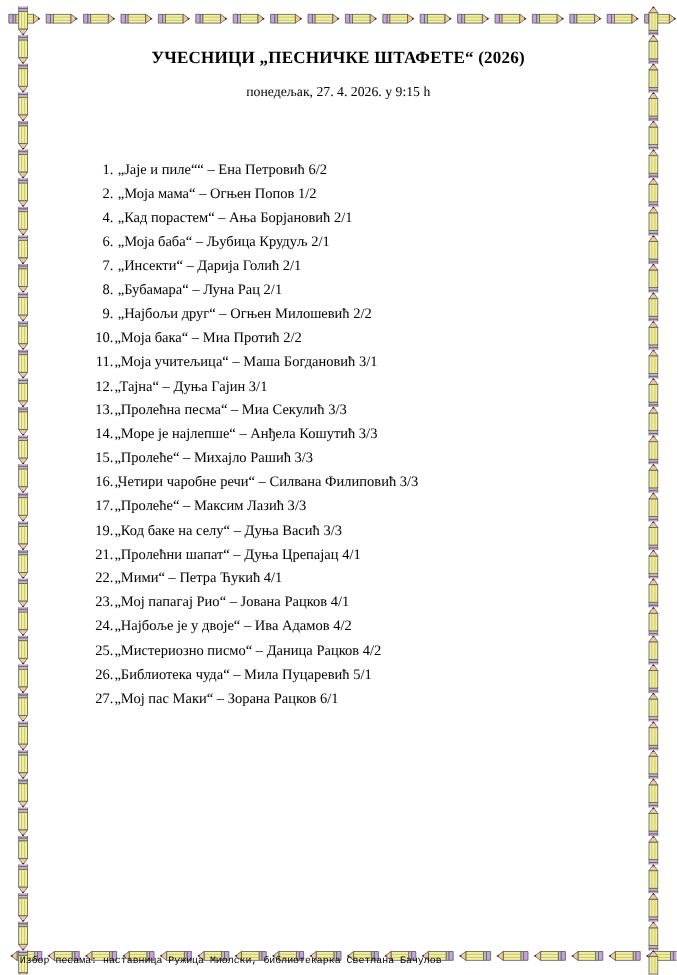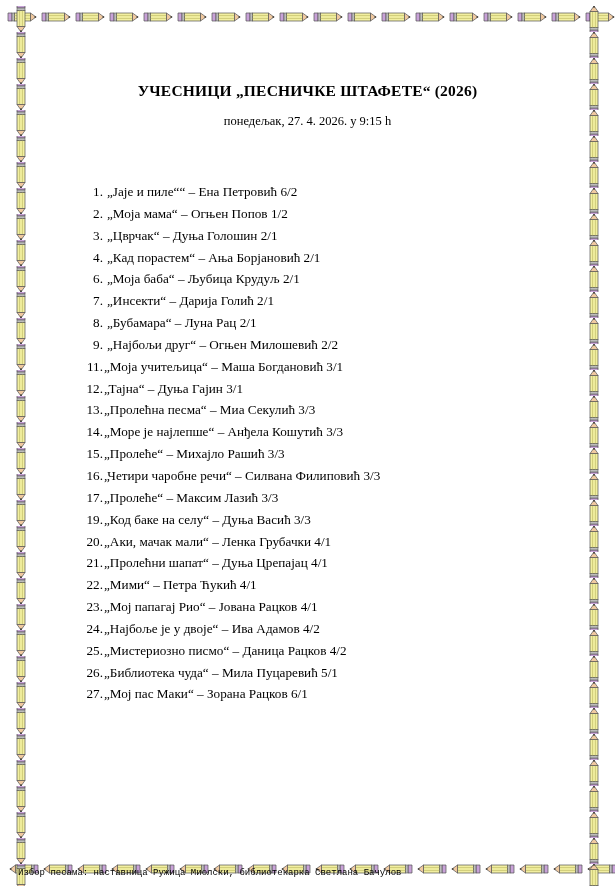--- a/index.html
+++ b/index.html
@@ -49,21 +49,20 @@
   .content {
     position: absolute;
     left: 42px;
     top: 44px;
     width: 531px;
     height: 798px;
   }
 
   .title-block {
     text-align: center;
-    margin-top: 38px;
   }
   .title-main {
     font-size: 15.5px;
     font-weight: bold;
     letter-spacing: 0.2px;
     margin-bottom: 14px;
   }
   .title-guest {
     font-size: 15.5px;
     font-weight: bold;
@@ -1475,35 +1474,34 @@
   <div class="content">
 
     <div class="title-block">
       <div class="title-main">УЧЕСНИЦИ „ПЕСНИЧКЕ ШТАФЕТЕ“ (2026)</div>
       <div class="title-date">понедељак, 27. 4. 2026. у 9:15 h</div>
     </div>
 
     <ul class="list" id="participant-list">
         <li class="list-item"><span class="item-num">1.</span><span>„Јаје и пиле““ – Ена Петровић 6/2</span></li>
         <li class="list-item"><span class="item-num">2.</span><span>„Моја мама“ – Огњен Попов 1/2</span></li>
-        <li class="list-item"><span class="item-num">3.</span><span>„Цврчак“ – Дуња Голошин 2/1</span></li>
         <li class="list-item"><span class="item-num">4.</span><span>„Кад порастем“ – Ања Борјановић 2/1</span></li>
         <li class="list-item"><span class="item-num">6.</span><span>„Моја баба“ – Љубица Крудуљ 2/1</span></li>
         <li class="list-item"><span class="item-num">7.</span><span>„Инсекти“ – Дарија Голић 2/1</span></li>
         <li class="list-item"><span class="item-num">8.</span><span>„Бубамара“ – Луна Рац 2/1</span></li>
         <li class="list-item"><span class="item-num">9.</span><span>„Најбољи друг“ – Огњен Милошевић 2/2</span></li>
+        <li class="list-item"><span class="item-num wide">10.</span><span>„Моја бака“ – Миа Протић 2/2</span></li>
         <li class="list-item"><span class="item-num wide">11.</span><span>„Моја учитељица“ – Маша Богдановић 3/1</span></li>
         <li class="list-item"><span class="item-num wide">12.</span><span>„Тајна“ – Дуња Гајин 3/1</span></li>
         <li class="list-item"><span class="item-num wide">13.</span><span>„Пролећна песма“ – Миа Секулић 3/3</span></li>
         <li class="list-item"><span class="item-num wide">14.</span><span>„Море је најлепше“ – Анђела Кошутић 3/3</span></li>
         <li class="list-item"><span class="item-num wide">15.</span><span>„Пролеће“ – Михајло Рашић 3/3</span></li>
         <li class="list-item"><span class="item-num wide">16.</span><span>„Четири чаробне речи“ – Силвана Филиповић 3/3</span></li>
         <li class="list-item"><span class="item-num wide">17.</span><span>„Пролеће“ – Максим Лазић 3/3</span></li>
         <li class="list-item"><span class="item-num wide">19.</span><span>„Код баке на селу“ –  Дуња Васић 3/3</span></li>
-        <li class="list-item"><span class="item-num wide">20.</span><span>„Аки, мачак мали“ – Ленка Грубачки 4/1</span></li>
         <li class="list-item"><span class="item-num wide">21.</span><span>„Пролећни шапат“ – Дуња Црепајац 4/1</span></li>
         <li class="list-item"><span class="item-num wide">22.</span><span>„Мими“ – Петра Ћукић 4/1</span></li>
         <li class="list-item"><span class="item-num wide">23.</span><span>„Мој папагај Рио“ – Јована Рацков 4/1</span></li>
         <li class="list-item"><span class="item-num wide">24.</span><span>„Најбоље је у двоје“ – Ива Адамов 4/2</span></li>
         <li class="list-item"><span class="item-num wide">25.</span><span>„Мистериозно писмо“ – Даница Рацков 4/2</span></li>
         <li class="list-item"><span class="item-num wide">26.</span><span>„Библиотека чуда“ – Мила Пуцаревић 5/1</span></li>
         <li class="list-item"><span class="item-num wide">27.</span><span>„Мој пас Маки“ – Зорана Рацков 6/1</span></li>
       </ul>
 
   </div>

